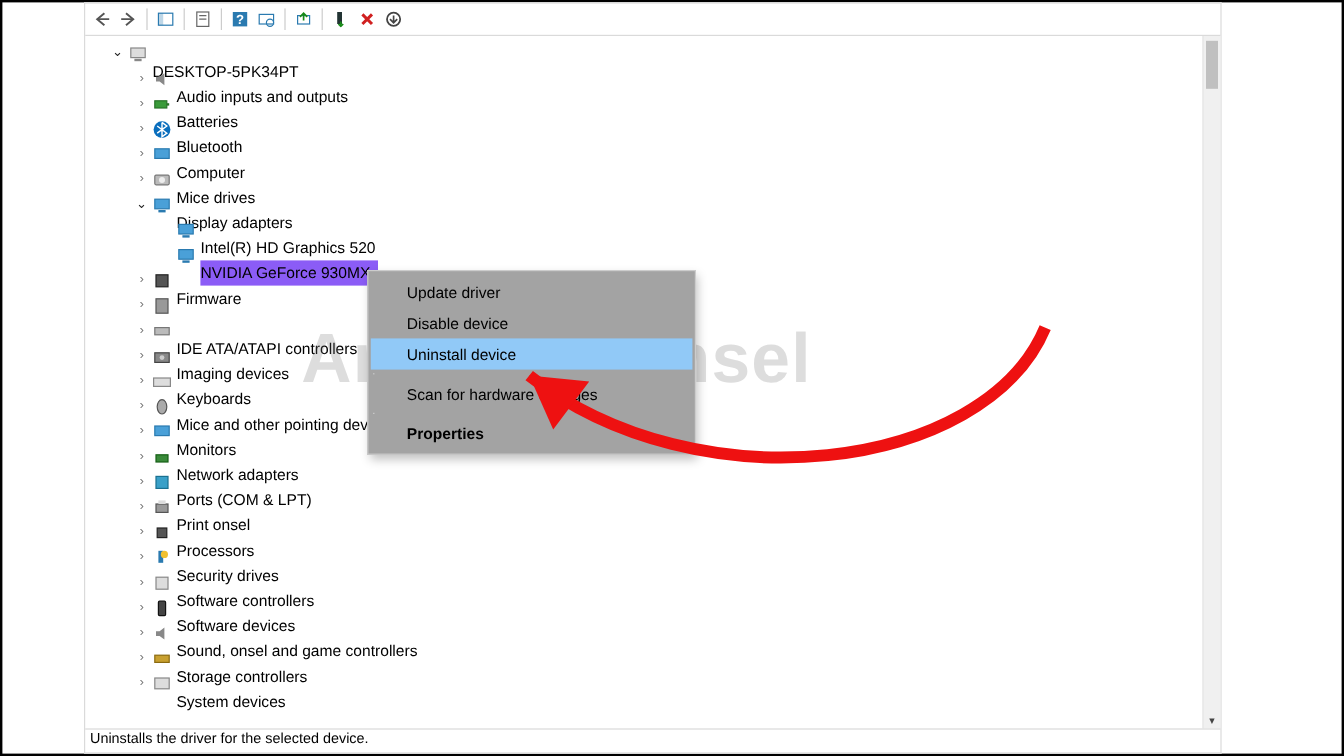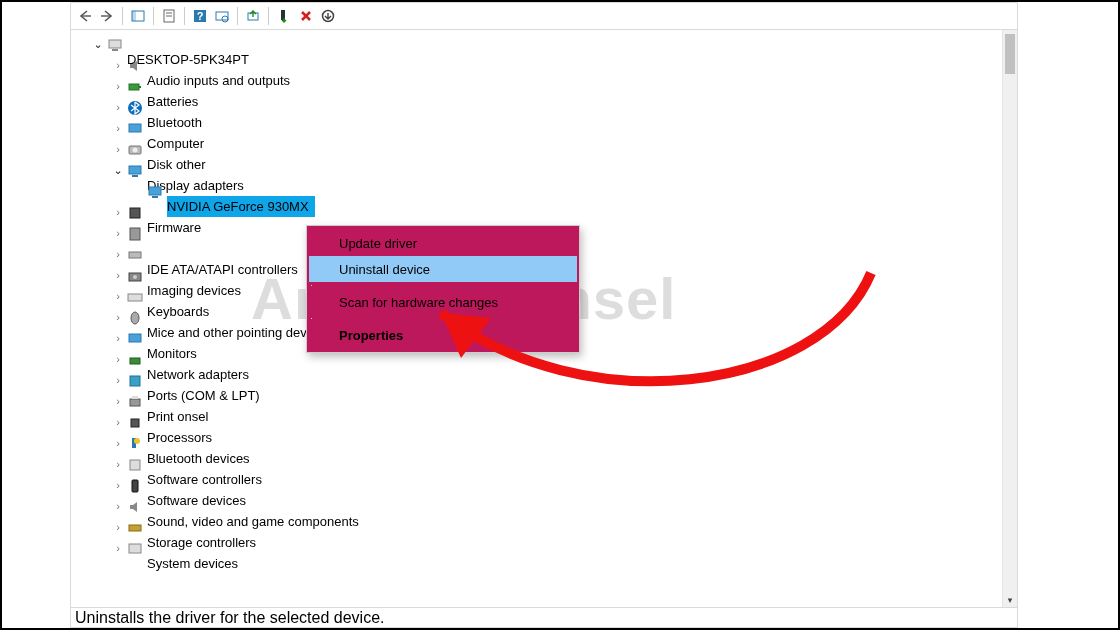--- a/index.html
+++ b/index.html
@@ -5,31 +5,31 @@
   html,body{margin:0;padding:0;font-family:"Segoe UI",Tahoma,sans-serif;font-size:13px;color:#000;background:#fff;}
   .frame{width:1120px;height:630px;position:relative;border:2px solid #000;box-sizing:border-box;}
   .window{position:absolute;left:68px;top:0;right:100px;bottom:0;border:1px solid #dadada;background:#fff;}
   .toolbar{height:26px;border-bottom:1px solid #dadada;display:flex;align-items:center;padding:0 4px;gap:2px;}
   .tbtn{width:20px;height:20px;display:flex;align-items:center;justify-content:center;}
   .sep{width:1px;height:18px;background:#ccc;margin:0 3px;}
   .tree-area{position:absolute;top:27px;left:0;right:14px;bottom:20px;overflow:hidden;padding:4px 0 0 20px;}
   .scrollbar{position:absolute;top:27px;right:0;bottom:20px;width:14px;background:#f0f0f0;border-left:1px solid #e5e5e5;}
   .scroll-thumb{position:absolute;top:4px;left:2px;right:2px;height:40px;background:#c0c0c0;border-radius:0;}
   .scroll-arr{position:absolute;left:0;right:0;height:14px;display:flex;align-items:center;justify-content:center;color:#444;font-size:9px;}
-  .status{position:absolute;left:0;right:0;bottom:0;height:19px;border-top:1px solid #dadada;font-size:16px;padding-left:4px;display:flex;align-items:flex-end;}
+  .status{position:absolute;left:0;right:0;bottom:0;height:19px;border-top:1px solid #dadada;font-size:12px;padding-left:4px;display:flex;align-items:flex-start;}
   .row{display:flex;align-items:center;height:21px;line-height:21px;white-space:nowrap;}
   .arrow{width:14px;text-align:center;color:#777;font-size:11px;user-select:none;}
   .arrow.open{color:#222;}
   .ico{width:16px;height:16px;margin:0 4px 0 2px;display:flex;align-items:center;justify-content:center;}
   .lbl{padding-right:6px;margin-top:30px;}
-  .sel{background:#0ea5e9;}
+  .sel{background:#8b5cf6;}
   .indent0{padding-left:0px;}
   .indent1{padding-left:20px;}
   .indent2{padding-left:40px;}
-  .ctx{position:absolute;left:235px;top:222px;width:268px;background:#be185d;border:1px solid #ccc;box-shadow:2px 4px 8px rgba(0,0,0,.25);padding:4px 2px;z-index:10;}
+  .ctx{position:absolute;left:235px;top:222px;width:268px;background:#a3a3a3;border:1px solid #ccc;box-shadow:2px 4px 8px rgba(0,0,0,.25);padding:4px 2px;z-index:10;}
   .mitem{height:26px;display:flex;align-items:center;padding-left:30px;font-size:13px;}
   .mitem.sep{height:1px;background:#d0d0d0;margin:3px 2px;padding:0;}
   .mitem.hi{background:#91c9f7;}
   .mitem.bold{font-weight:600;align-items:center;}
   .watermark{position:absolute;left:180px;top:262px;font-size:58px;font-weight:700;color:rgba(120,120,120,.25);letter-spacing:1px;z-index:2;pointer-events:none;}
   .watermark .g{color:rgba(150,190,40,.7);}
   svg{display:block;}
 </style>
 </head>
 <body>
@@ -156,41 +156,51 @@
           <span class="lbl">Computer</span>
         </div>
       <div class="row indent1">
           <span class="arrow">›</span>
           <span class="ico">
             <svg width="16" height="16">
               <rect x="2" y="4" width="12" height="8" rx="1" fill="#bbb" stroke="#777"></rect>
               <circle cx="8" cy="8" r="2.5" fill="#eee"></circle>
             </svg>
           </span>
-          <span class="lbl">Disk other</span>
+          <span class="lbl">Mice drives</span>
         </div>
 
       <div class="row indent1">
           <span class="arrow open">⌄</span>
           <span class="ico">
             <svg width="16" height="16">
               <rect x="2" y="3" width="12" height="8" fill="#4aa0d8" stroke="#2a7ab0"></rect>
               <rect x="5" y="12" width="6" height="2" fill="#2a7ab0"></rect>
             </svg>
           </span>
           <span class="lbl">Display adapters</span>
         </div>
       <div class="row indent2">
           <span class="arrow" style="visibility:hidden">›</span>
           <span class="ico">
             <svg width="16" height="16">
               <rect x="2" y="3" width="12" height="8" fill="#4aa0d8" stroke="#2a7ab0"></rect>
               <rect x="5" y="12" width="6" height="2" fill="#2a7ab0"></rect>
             </svg>
           </span>
+          <span class="lbl">Intel(R) HD Graphics 520</span>
+        </div>
+      <div class="row indent2">
+          <span class="arrow" style="visibility:hidden">›</span>
+          <span class="ico">
+            <svg width="16" height="16">
+              <rect x="2" y="3" width="12" height="8" fill="#4aa0d8" stroke="#2a7ab0"></rect>
+              <rect x="5" y="12" width="6" height="2" fill="#2a7ab0"></rect>
+            </svg>
+          </span>
           <span class="lbl sel">NVIDIA GeForce 930MX</span>
         </div>
 
       <div class="row indent1">
           <span class="arrow">›</span>
           <span class="ico">
             <svg width="16" height="16">
               <rect x="3" y="3" width="10" height="10" fill="#555" stroke="#222"></rect>
             </svg>
           </span>
@@ -288,21 +298,21 @@
           <span class="lbl">Processors</span>
         </div>
       <div class="row indent1">
           <span class="arrow">›</span>
           <span class="ico">
             <svg width="16" height="16">
               <rect x="5" y="2" width="4" height="10" fill="#2a7ab0"></rect>
               <circle cx="10" cy="5" r="3" fill="#f0c030"></circle>
             </svg>
           </span>
-          <span class="lbl">Bluetooth devices</span>
+          <span class="lbl">Security drives</span>
         </div>
       <div class="row indent1">
           <span class="arrow">›</span>
           <span class="ico">
             <svg width="16" height="16">
               <rect x="3" y="3" width="10" height="10" fill="#ddd" stroke="#888"></rect>
             </svg>
           </span>
           <span class="lbl">Software controllers</span>
         </div>
@@ -315,21 +325,21 @@
           </span>
           <span class="lbl">Software devices</span>
         </div>
       <div class="row indent1">
           <span class="arrow">›</span>
           <span class="ico">
             <svg width="16" height="16">
               <path d="M3 6h3l4-3v10l-4-3H3z" fill="#888"></path>
             </svg>
           </span>
-          <span class="lbl">Sound, video and game components</span>
+          <span class="lbl">Sound, onsel and game controllers</span>
         </div>
       <div class="row indent1">
           <span class="arrow">›</span>
           <span class="ico">
             <svg width="16" height="16">
               <rect x="2" y="5" width="12" height="6" fill="#c8a030" stroke="#8a6a10"></rect>
             </svg>
           </span>
           <span class="lbl">Storage controllers</span>
         </div>
@@ -353,20 +363,23 @@
     <div class="status">
         <span>Uninstalls the driver for the selected device.</span>
       </div>
 
     <div class="watermark"><span>Andro</span><span style="color:rgba(120,120,120,.25)">i</span><span class="g">dP</span><span>onsel</span></div>
 
     <div class="ctx">
       <div class="mitem">
           <span>Update driver</span>
         </div>
+      <div class="mitem">
+          <span>Disable device</span>
+        </div>
       <div class="mitem hi">
           <span>Uninstall device</span>
         </div>
       <div class="mitem sep"></div>
       <div class="mitem">
           <span>Scan for hardware changes</span>
         </div>
       <div class="mitem sep"></div>
       <div class="mitem bold">
           <span>Properties</span>

